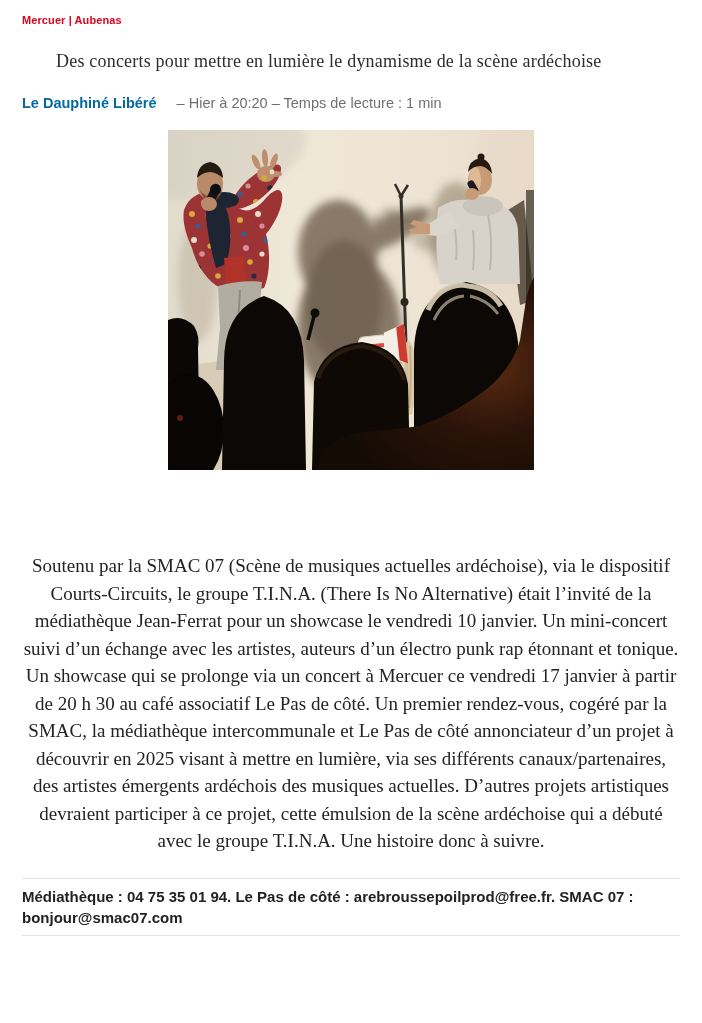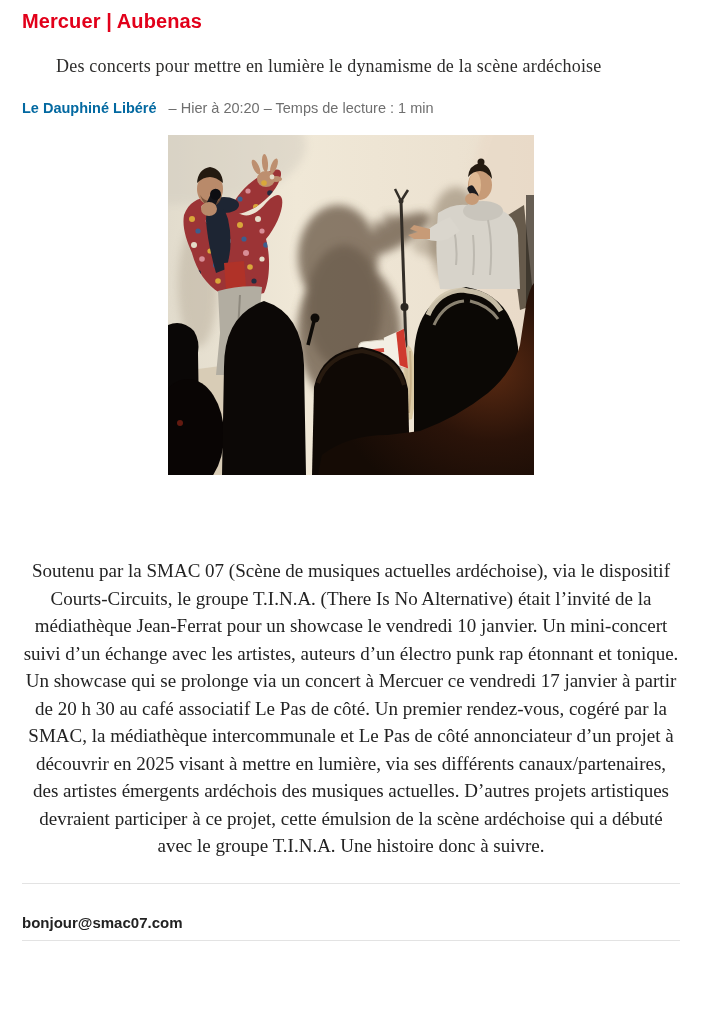--- a/index.html
+++ b/index.html
@@ -14,37 +14,37 @@
   html,body{background:#fff;}
   .page{
     width:702px;min-height:1023px;background:#fff;
     padding:10px 22px 0 22px;
     font-family:"Liberation Sans",sans-serif;
     overflow:hidden;
   }
   .kicker{
     display:inline-block;
     color:var(--accent-red);
-    font-size:20px;font-weight:bold;
+    font-size:11px;font-weight:bold;
     text-decoration:none;
     letter-spacing:.1px;
     text-align:right;
   }
   h1.headline{
     font-family:"Liberation Serif",serif;
     font-size:18px;line-height:41px;font-weight:normal;
     color:var(--headline);
     margin:13px 0 11px 0;
     max-width:620px;
     text-indent:34px;
     letter-spacing:.2px;
   }
   .byline{font-size:14.5px;line-height:20px;margin-bottom:0;}
   .byline .source{font-weight:bold;color:#0369a1;}
-  .byline .meta{color:var(--meta-gray);margin-left:8px;}
+  .byline .meta{color:var(--meta-gray);margin-left:16px;}
   figure{margin:17px 0 0 0;}
   .photo-frame{
     width:366px;height:340px;
     margin:0 auto;
     position:relative;
   }
   .photo-frame svg{display:block;width:366px;height:340px;}
   figcaption{
     margin-top:26px;
     font-size:13.5px;line-height:21px;
@@ -262,18 +262,18 @@
       </svg>
     </div>
   </figure>
 
   <div class="article-body">
     <p>Soutenu par la SMAC 07 (Scène de musiques actuelles ardéchoise), via le dispositif Courts-Circuits, le groupe T.I.N.A. (There Is No Alternative) était l’invité de la médiathèque Jean-Ferrat pour un showcase le vendredi 10 janvier. Un mini-concert suivi d’un échange avec les artistes, auteurs d’un électro punk rap étonnant et tonique. Un showcase qui se prolonge via un concert à Mercuer ce vendredi 17 janvier à partir de 20 h 30 au café associatif Le Pas de côté. Un premier rendez-vous, cogéré par la SMAC, la médiathèque intercommunale et Le Pas de côté annonciateur d’un projet à découvrir en 2025 visant à mettre en lumière, via ses différents canaux/partenaires, des artistes émergents ardéchois des musiques actuelles. D’autres projets artistiques devraient participer à ce projet, cette émulsion de la scène ardéchoise qui a débuté avec le groupe T.I.N.A. Une histoire donc à suivre.</p>
   </div>
 
   <div class="contacts">
     <p>
-      <br>
+      <span>Médiathèque : 04 75 35 01 94. Le Pas de côté : arebroussepoilprod@free.fr. SMAC 07 :</span><br>
       <span>bonjour@smac07.com</span>
     </p>
   </div>
 
 </div>
 
 </body></html>

